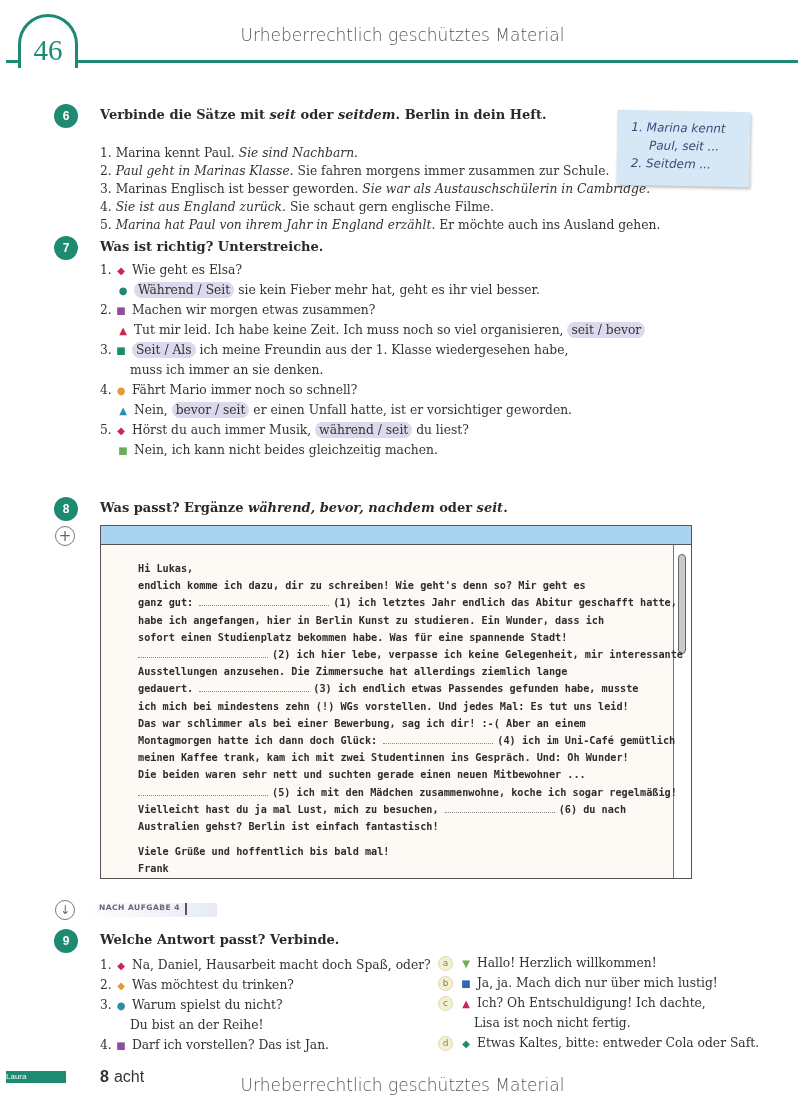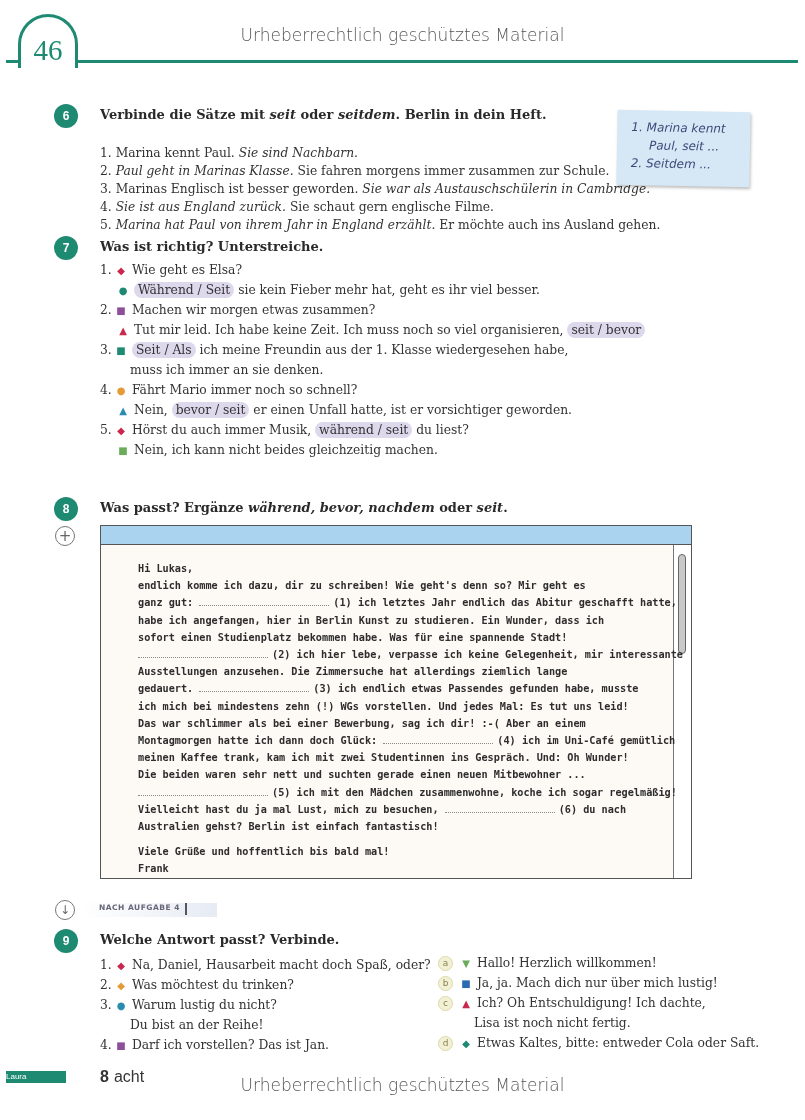--- a/index.html
+++ b/index.html
@@ -166,21 +166,21 @@
     <span>NACH AUFGABE 4</span>
     <span class="pipe"></span>
   </div>
 </div>
 
 <div class="ex-num" style="top:929px;">9</div>
 <div class="ex-title" style="top:932px;">Welche Antwort passt? Verbinde.</div>
 <div class="q9-left">
   <div class="row"><span class="num" style="display:inline-block;width:14px">1.</span><span class="sym" style="color:#c8284e">◆</span> <span>Na, Daniel, Hausarbeit macht doch Spaß, oder?</span></div>
   <div class="row"><span class="num" style="display:inline-block;width:14px">2.</span><span class="sym" style="color:#e69a35">◆</span> <span>Was möchtest du trinken?</span></div>
-  <div class="row"><span class="num" style="display:inline-block;width:14px">3.</span><span class="sym" style="color:#2a8db0">●</span> <span>Warum lustig du nicht?</span></div>
+  <div class="row"><span class="num" style="display:inline-block;width:14px">3.</span><span class="sym" style="color:#2a8db0">●</span> <span>Warum spielst du nicht?</span></div>
   <div class="row" style="padding-left:30px"><span>Du bist an der Reihe!</span></div>
   <div class="row"><span class="num" style="display:inline-block;width:14px">4.</span><span class="sym" style="color:#8e4f9a">■</span> <span>Darf ich vorstellen? Das ist Jan.</span></div>
 </div>
 <div class="q9-right">
   <div class="row"><span class="letter-circle">a</span><span class="sym" style="color:#6aac5a">▼</span> <span>Hallo! Herzlich willkommen!</span></div>
   <div class="row"><span class="letter-circle">b</span><span class="sym" style="color:#2a6ab0">■</span> <span>Ja, ja. Mach dich nur über mich lustig!</span></div>
   <div class="row"><span class="letter-circle">c</span><span class="sym" style="color:#c8284e">▲</span> <span>Ich? Oh Entschuldigung! Ich dachte,</span></div>
   <div class="row" style="padding-left:36px"><span>Lisa ist noch nicht fertig.</span></div>
   <div class="row"><span class="letter-circle">d</span><span class="sym" style="color:#1e8a72">◆</span> <span>Etwas Kaltes, bitte: entweder Cola oder Saft.</span></div>
 </div>

